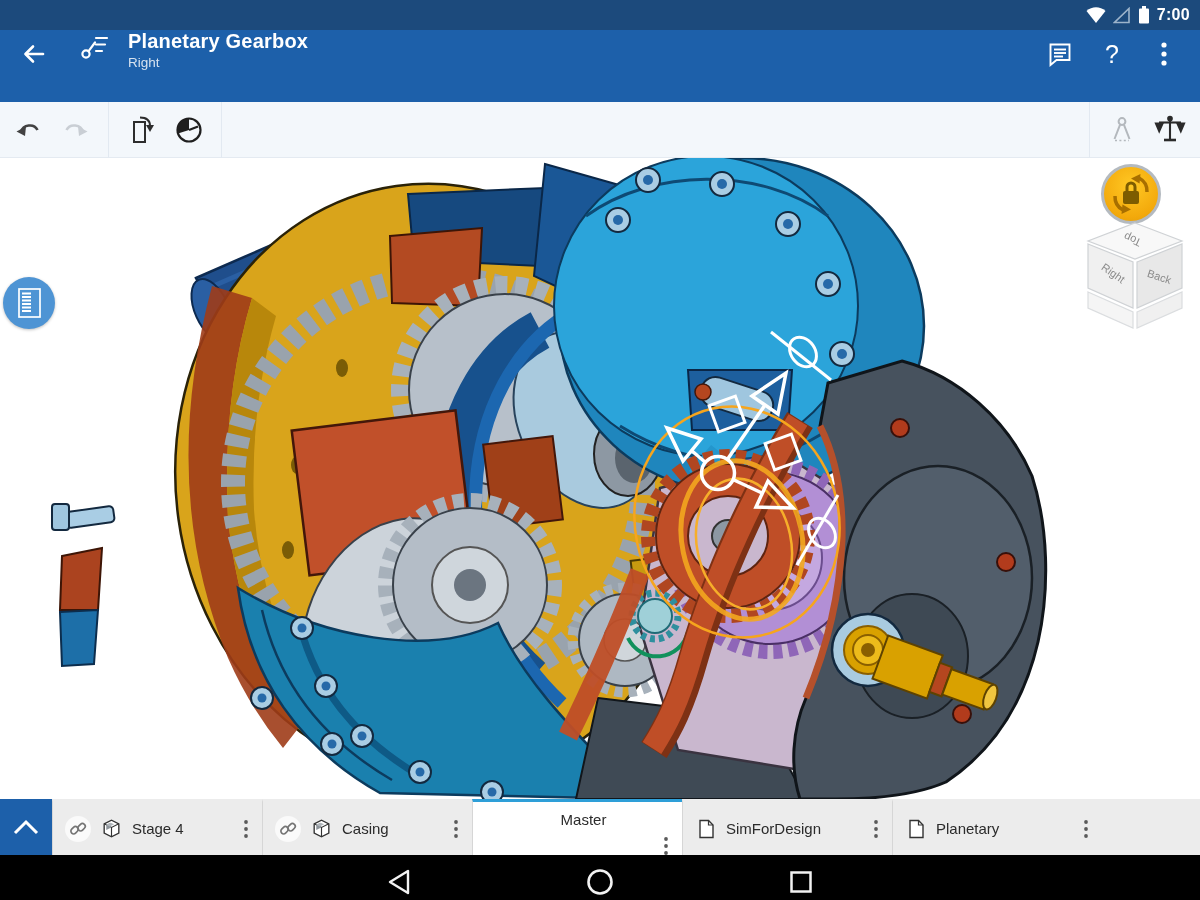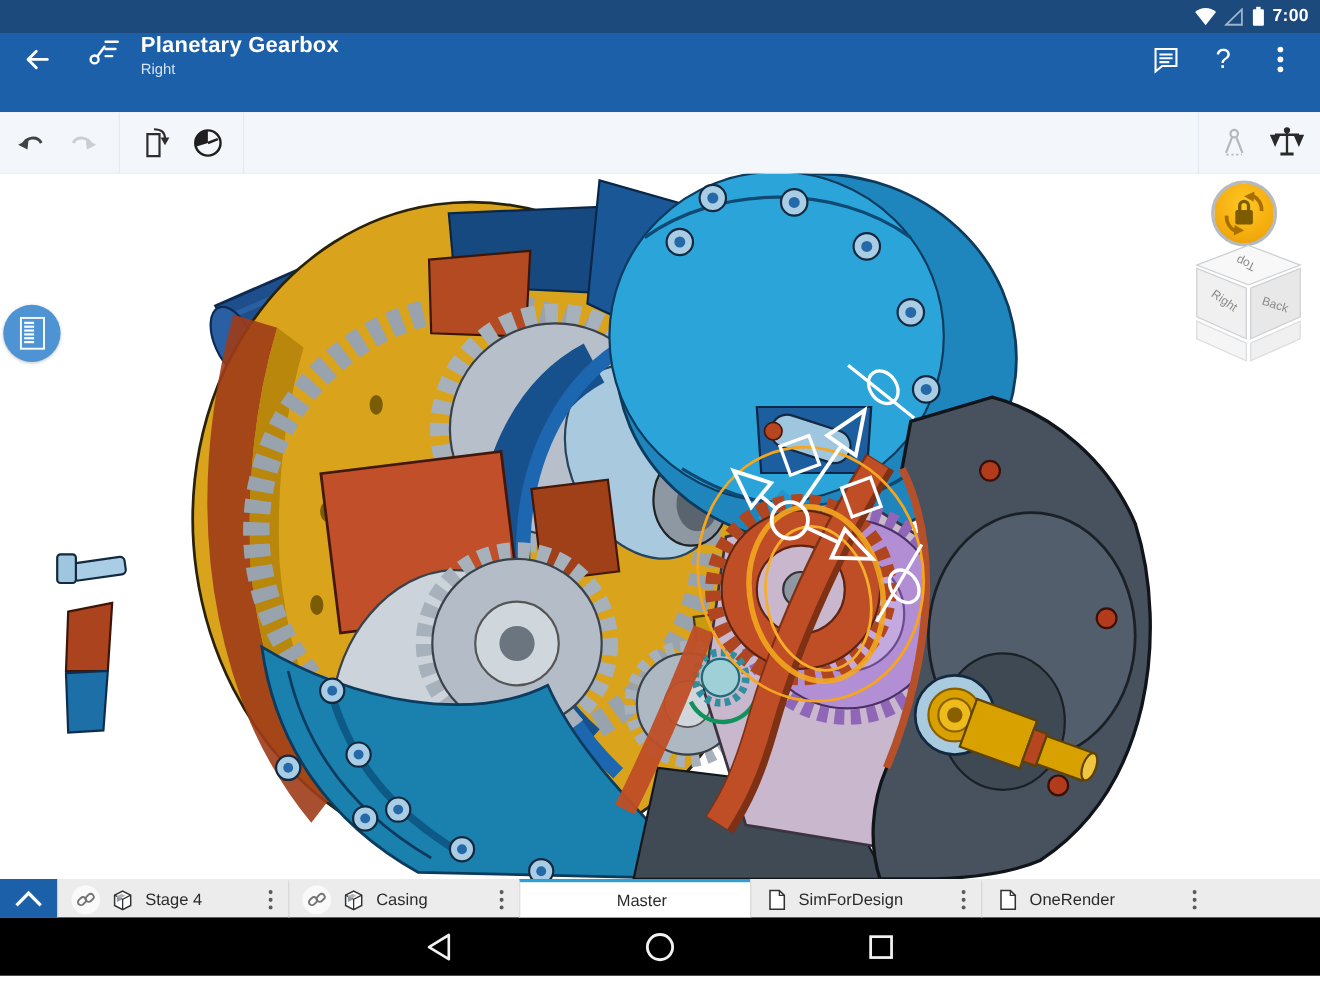--- a/index.html
+++ b/index.html
@@ -44,21 +44,21 @@
 
   .lock-btn { position:absolute; left:1101px; top:6px; width:60px; height:60px;
     border-radius:50%; border:3px solid #b4bac0;
     background:radial-gradient(circle at 50% 35%, #ffc824 0%, #f3a90b 70%, #e09a05 100%);
     display:flex; align-items:center; justify-content:center; cursor:pointer; }
 
   .view-cube { position:absolute; left:1083px; top:62px; width:104px; height:112px; cursor:pointer; }
   .vc-label { font-size:11px; fill:#8b8b8b; font-family:"Liberation Sans",sans-serif; }
 
   
-  .tab-bar { height:35px; background:#ececec; display:flex; align-items:stretch; }
+  .tab-bar { height:56px; background:#ececec; display:flex; align-items:stretch; }
   .panel-toggle { width:52px; background:#1d60aa; border:none; display:flex;
     align-items:center; justify-content:center; cursor:pointer; }
   .tab { display:flex; align-items:center; gap:9px; width:210px; padding:0 0 0 12px;
     border-left:1px solid #d6d6d6; border-top:3px solid transparent; cursor:pointer;
     background:transparent; overflow:hidden; }
   .tab.active { background:#fff; border-top-color:#2e9fd8;flex-direction:column; }
   .tab.clipped { width:98px; flex:none; }
   .tab-label { font-size:15px; color:#2b2b2b; white-space:nowrap; }
   .link-badge { width:26px; height:26px; border-radius:50%; background:#fafafa;
     display:flex; align-items:center; justify-content:center; flex:none; }
@@ -508,21 +508,21 @@
           <circle cx="2" cy="16" r="1.9" fill="#5a5a5a"></circle>
         </svg>
     </button>
   </div>
 
   <div class="tab">
     <svg width="22" height="22" viewBox="0 0 22 22">
       <path d="M5 2.5 H13.5 L18 7 V19.5 H5 Z" fill="#fff" stroke="#333" stroke-width="1.4"></path>
       <path d="M13.5 2.5 V7 H18" fill="none" stroke="#333" stroke-width="1.2"></path>
     </svg>
-    <span class="tab-label">OneRender</span>
+    <span class="tab-label">Planetary</span>
     <button class="tab-dots">
       <svg width="4" height="18" viewBox="0 0 4 18">
           <circle cx="2" cy="2" r="1.9" fill="#5a5a5a"></circle>
           <circle cx="2" cy="9" r="1.9" fill="#5a5a5a"></circle>
           <circle cx="2" cy="16" r="1.9" fill="#5a5a5a"></circle>
         </svg>
     </button>
   </div>
 
 </div>

